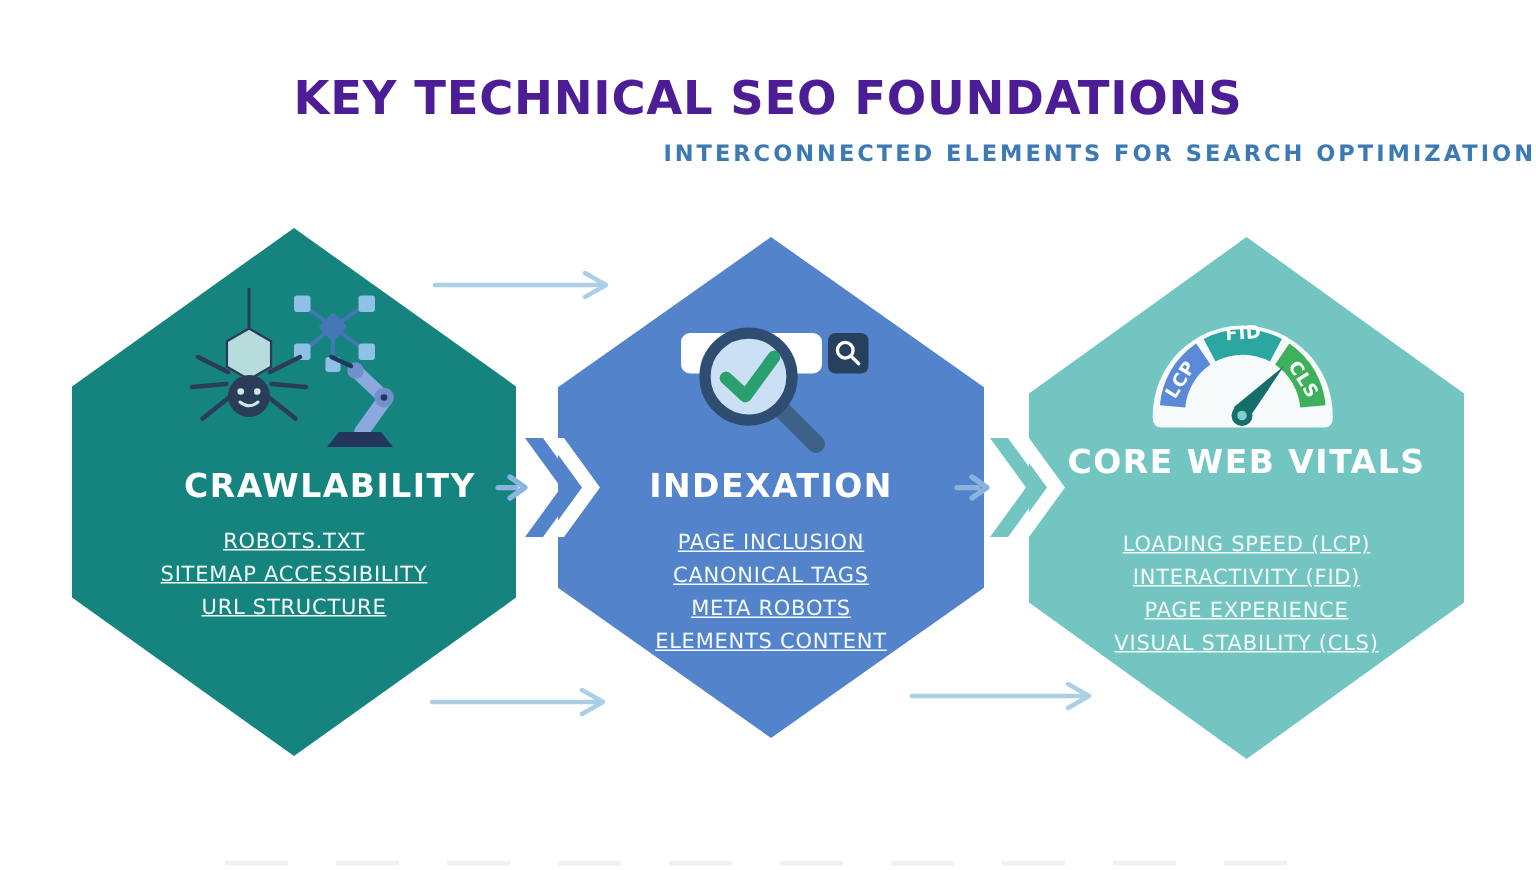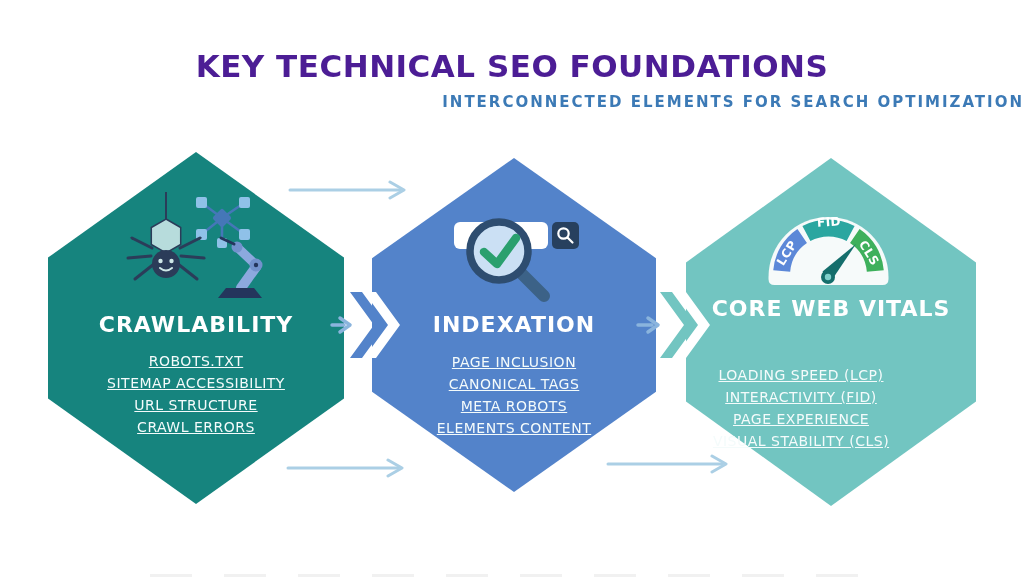--- a/index.html
+++ b/index.html
@@ -24,26 +24,26 @@
   .hex-1{left:48px;top:152px;width:296px;height:352px;background:#16847E;}
   .hex-2{left:372px;top:158px;width:284px;height:334px;background:#5383CA;}
   .hex-3{left:686px;top:158px;width:290px;height:348px;background:#72C5C1;}
   .hex-title{
     text-align:center;color:#ffffff;font-size:22px;font-weight:800;letter-spacing:1px;
   }
   .hex-items{
     text-align:center;color:#F4FBFB;font-size:14px;font-weight:500;
     letter-spacing:0.5px;line-height:22px;text-decoration:underline;
   }
-  .t1{left:48px;top:312px;width:296px;}
+  .t1{left:48px;top:312px;width:296px;padding-left:24px;}
   .t2{left:372px;top:312px;width:284px;}
   .t3{left:686px;top:296px;width:290px;}
   .i1{left:48px;top:350px;width:296px;}
   .i2{left:372px;top:351px;width:284px;}
-  .i3{left:656px;top:352px;width:290px;margin-top:12px;}
+  .i3{left:686px;top:352px;width:290px;}
   
   .gauge-label{
     color:#ffffff;font-size:12px;font-weight:800;letter-spacing:0.5px;width:34px;text-align:center;
   }
   .gl-lcp{left:770px;top:246px;transform:rotate(-58deg);}
   .gl-fid{left:812px;top:215px;transform:rotate(-4deg);}
   .gl-cls{left:852px;top:246px;transform:rotate(58deg);}
   
   .footer-divider{
     left:150px;top:574px;width:724px;height:3px;
@@ -159,21 +159,20 @@
   <div class="abs gauge-label gl-cls">CLS</div>
 
   <div class="abs hex-title t1">CRAWLABILITY</div>
   <div class="abs hex-title t2">INDEXATION</div>
   <div class="abs hex-title t3">CORE WEB VITALS</div>
 
   <div class="abs hex-items i1">
     <div>ROBOTS.TXT</div>
     <div>SITEMAP ACCESSIBILITY</div>
     <div>URL STRUCTURE</div>
-    <div>CRAWL ERRORS</div>
   </div>
   <div class="abs hex-items i2">
     <div>PAGE INCLUSION</div>
     <div>CANONICAL TAGS</div>
     <div>META ROBOTS</div>
     <div>ELEMENTS CONTENT</div>
   </div>
   <div class="abs hex-items i3">
     <div>LOADING SPEED (LCP)</div>
     <div>INTERACTIVITY (FID)</div>

